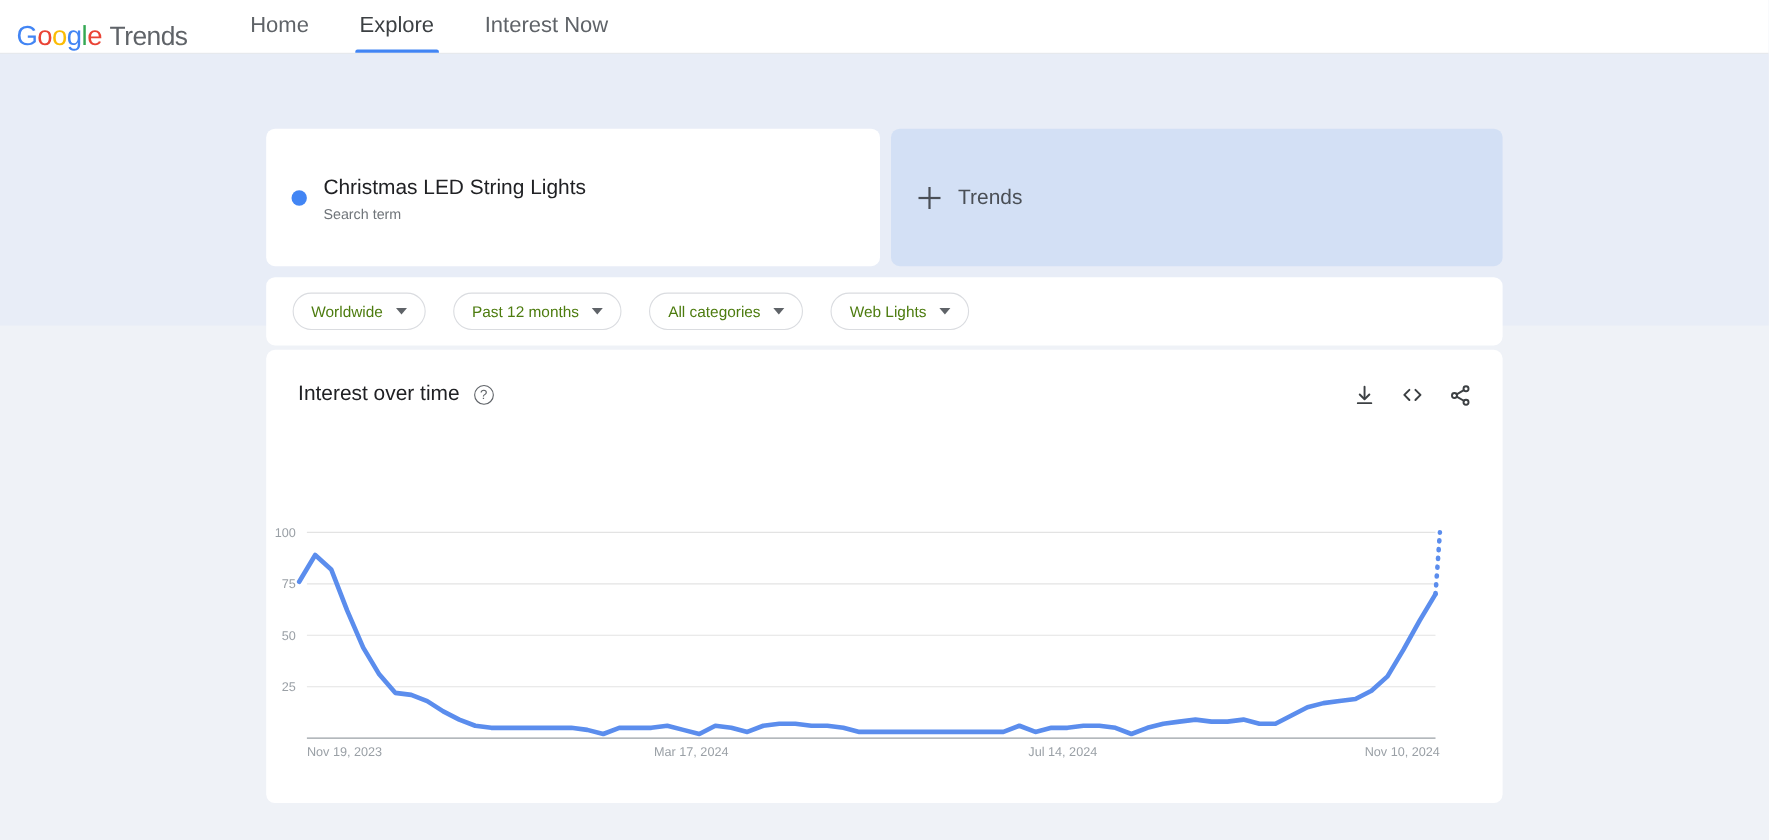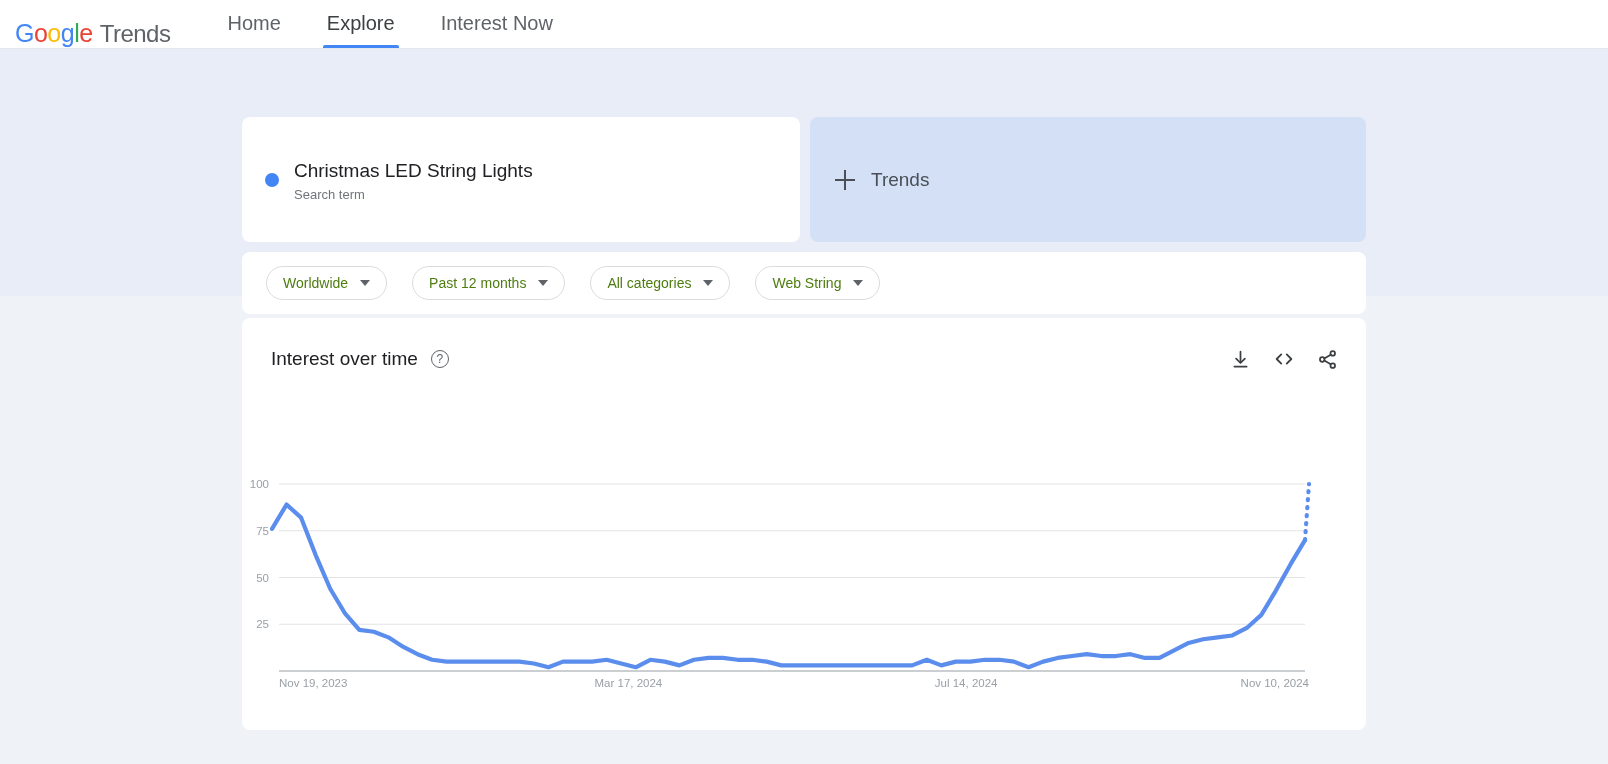--- a/index.html
+++ b/index.html
@@ -218,21 +218,21 @@
       </div>
       <div class="filter-chip">
         <span>Past 12 months</span>
         <span class="caret"></span>
       </div>
       <div class="filter-chip">
         <span>All categories</span>
         <span class="caret"></span>
       </div>
       <div class="filter-chip">
-        <span>Web String</span>
+        <span>Web Lights</span>
         <span class="caret"></span>
       </div>
     </div>
   </div>
 </div>
 
 <div class="chart-wrap">
   <div class="chart-card">
 
     <div class="chart-head">

